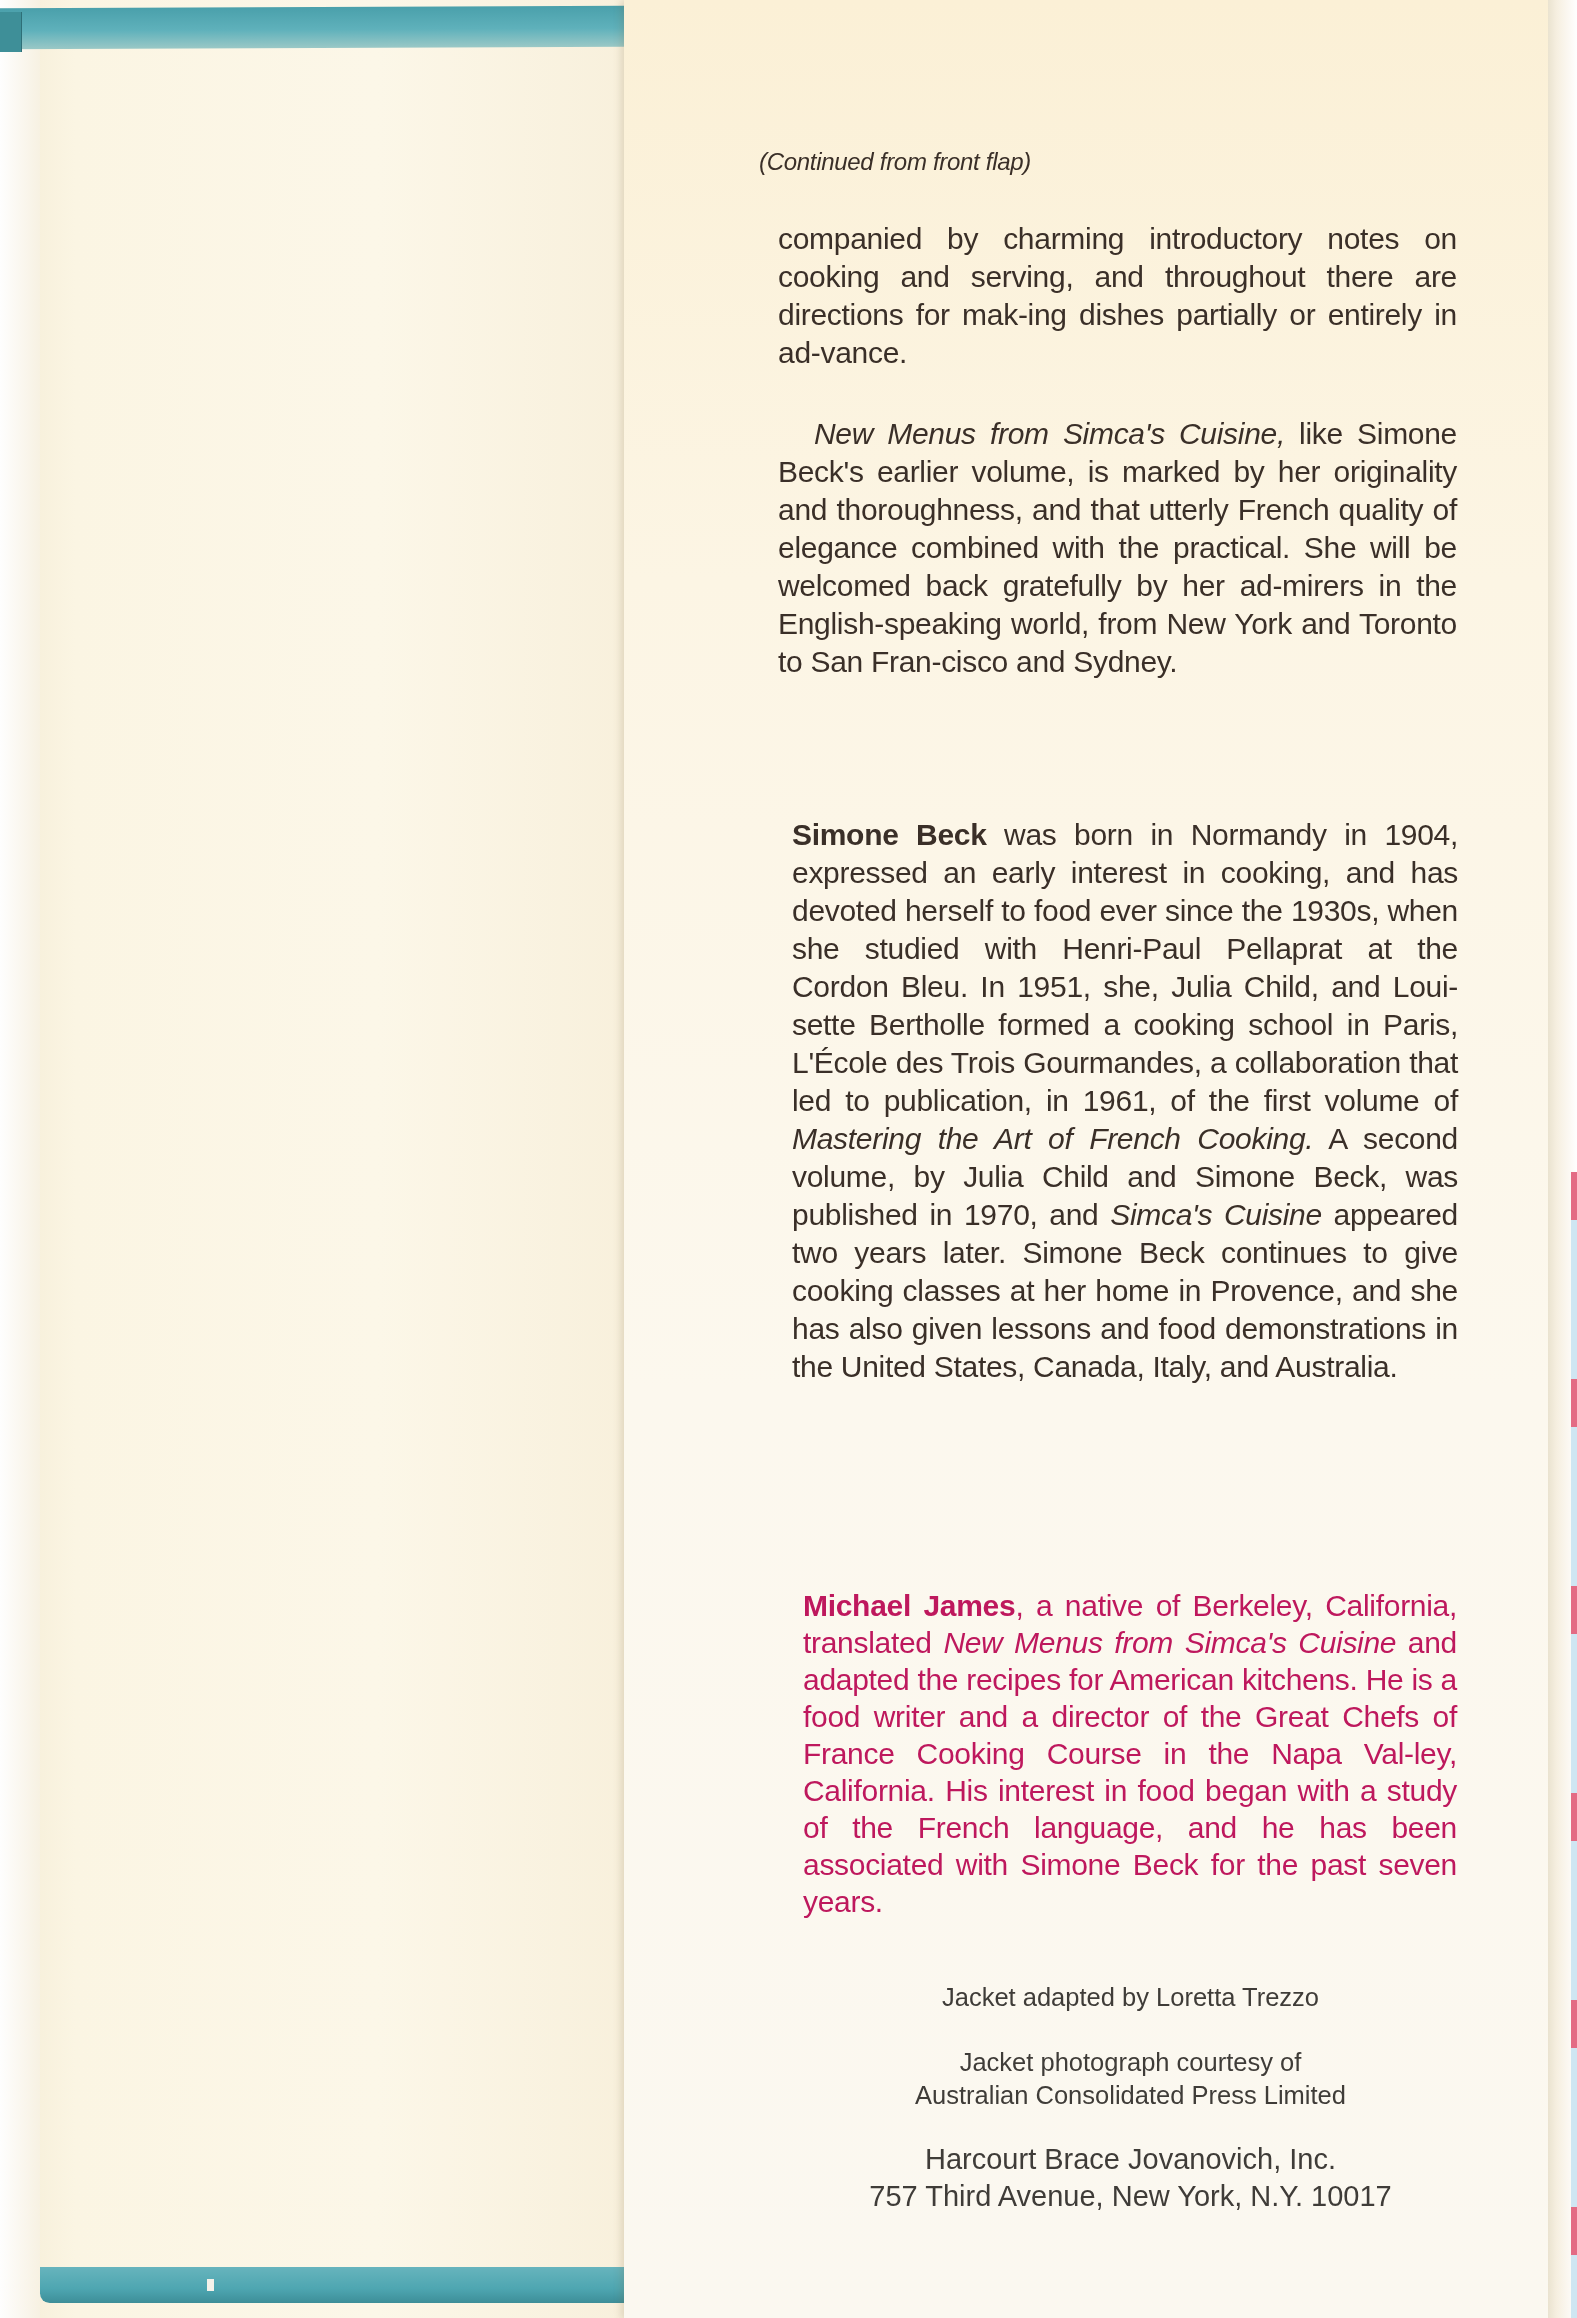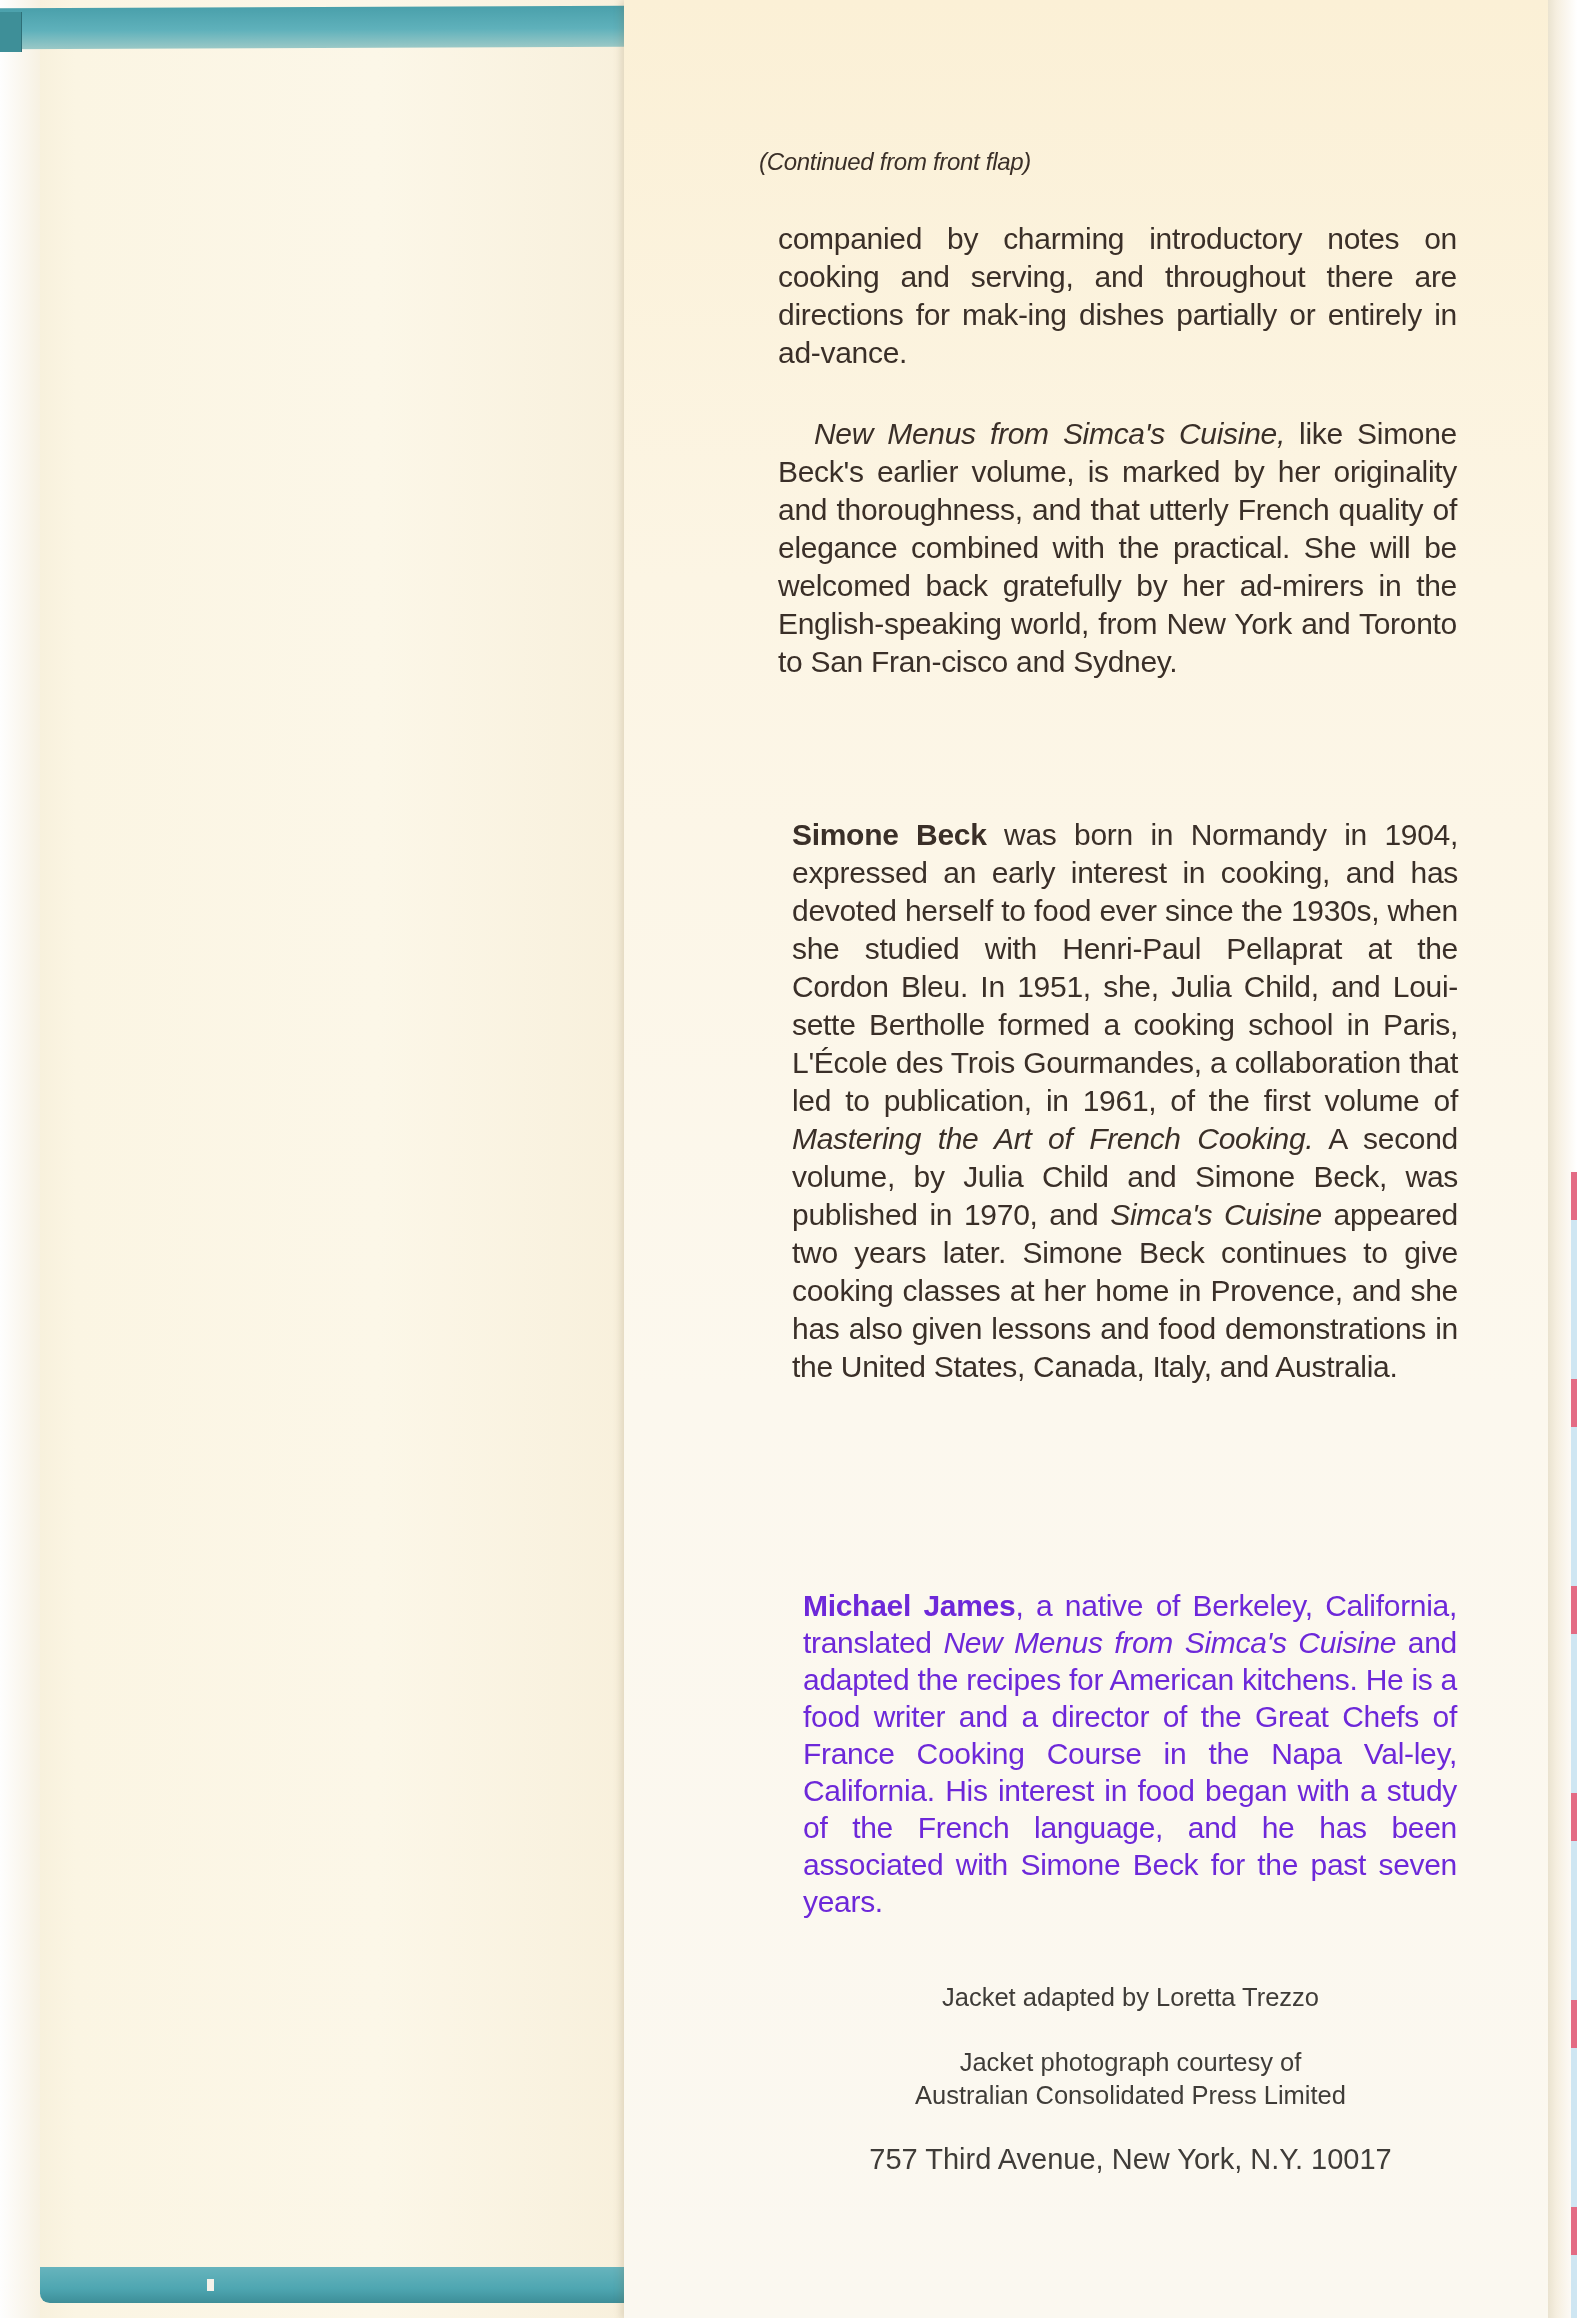--- a/index.html
+++ b/index.html
@@ -56,21 +56,21 @@
   }
   .para {
     position:absolute; left:772px; width:679px;
     font-size:30px; line-height:38px; text-align:justify;
     text-align-last:left; color:#3a2f28; letter-spacing:-0.3px;
     margin:6px;
   }
   .p1 { top:214px; }
   .p2 { top:409px; text-indent:36px; }
   .p3 { top:810px; left:786px; width:666px; line-height:38px; }
-  .p4 { top:1581px; left:797px; width:654px; line-height:37px; color:#6d28d9; }
+  .p4 { top:1581px; left:797px; width:654px; line-height:37px; color:#be185d; }
   b { font-weight:bold; }
   i { font-style:italic; }
   .credit {
     position:absolute; left:772px; width:717px; text-align:center;
     font-size:25.5px; color:#3f3c38; line-height:33px;
   }
   .c1 { top:1981px; }
   .c2 { top:2046px; }
   .c3 { top:2141px; font-size:29px; line-height:37px; }
 </style>
@@ -99,15 +99,16 @@
 <p class="para p3"><b>Simone Beck</b><span> was born in Normandy in 1904, expressed an early interest in cooking, and has devoted herself to food ever since the 1930s, when she studied with Henri-Paul Pellaprat at the Cordon Bleu. In 1951, she, Julia Child, and Loui-sette Bertholle formed a cooking school in Paris, L'École des Trois Gourmandes, a collaboration that led to publication, in 1961, of the first volume of </span><i>Mastering the Art of French Cooking.</i><span> A second volume, by Julia Child and Simone Beck, was published in 1970, and </span><i>Simca's Cuisine</i><span> appeared two years later. Simone Beck continues to give cooking classes at her home in Provence, and she has also given lessons and food demonstrations in the United States, Canada, Italy, and Australia.</span></p>
 
 <p class="para p4"><b>Michael James</b><span>, a native of Berkeley, California, translated </span><i>New Menus from Simca's Cuisine</i><span> and adapted the recipes for American kitchens. He is a food writer and a director of the Great Chefs of France Cooking Course in the Napa Val-ley, California. His interest in food began with a study of the French language, and he has been associated with Simone Beck for the past seven years.</span></p>
 
 <div class="credit c1">Jacket adapted by Loretta Trezzo</div>
 <div class="credit c2">
   <div>Jacket photograph courtesy of</div>
   <div>Australian Consolidated Press Limited</div>
 </div>
 <div class="credit c3">
+  <div>Harcourt Brace Jovanovich, Inc.</div>
   <div>757 Third Avenue, New York, N.Y. 10017</div>
 </div>
 
 
 </body></html>

